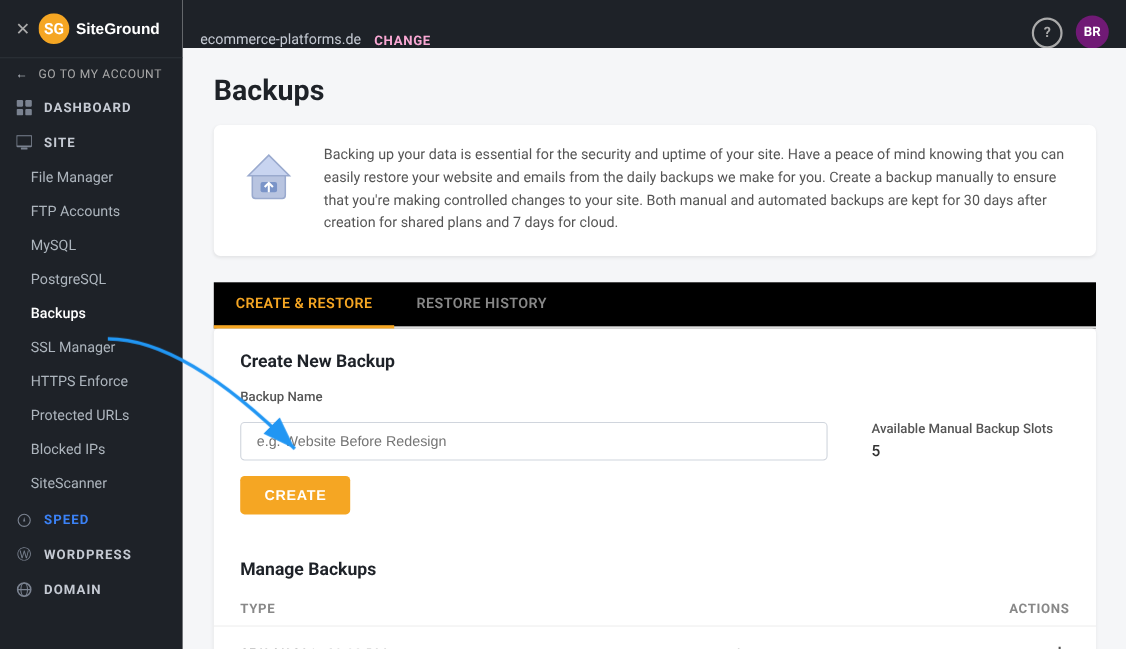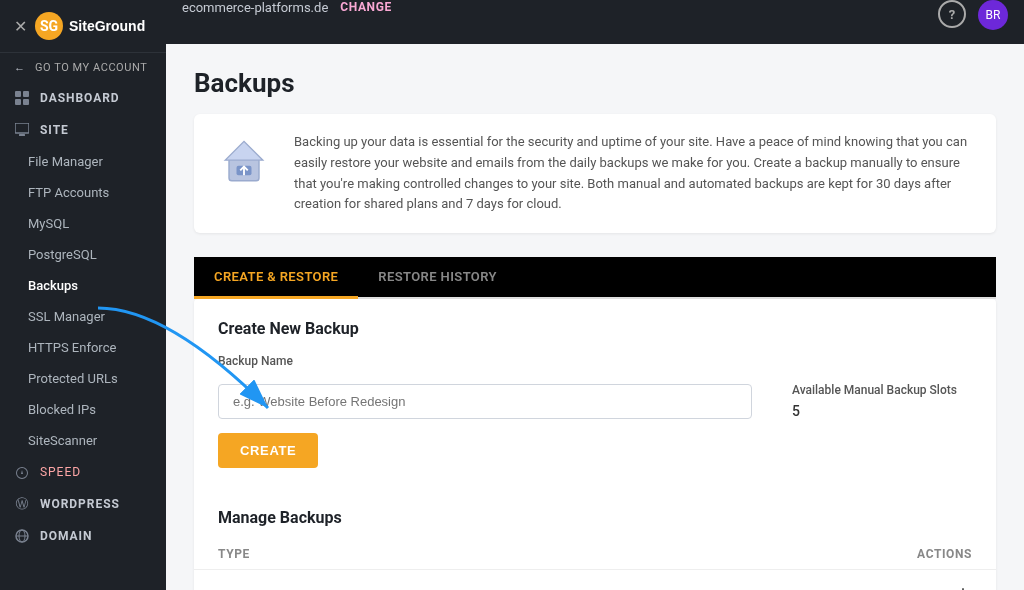--- a/index.html
+++ b/index.html
@@ -9,26 +9,26 @@
     .sidebar { width: 166px; background: #1e2228; color: #fff; display: flex; flex-direction: column; height: 590px; overflow-y: auto; flex-shrink: 0; }
     .sidebar-header { display: flex; align-items: center; padding: 12px 14px; gap: 8px; border-bottom: 1px solid #2d3239; }
     .close-icon { color: #aaa; font-size: 16px; cursor: pointer; }
     .sg-logo { display: flex; align-items: center; gap: 6px; color: #fff; font-weight: 700; font-size: 18px; }
     .nav-item { display: flex; align-items: center; gap: 10px; padding: 8px 14px; font-size: 13px; color: #c5cad3; cursor: pointer; }
     .nav-item.sub { padding-left: 28px; font-size: 13px; color: #adb5bd; }
     .nav-item.sub.active-sub { color: #fff; font-weight: 500; }
     .nav-icon { width: 16px; height: 16px; display: flex; align-items: center; justify-content: center; flex-shrink: 0; }
 
     
-    .topbar { background: #1e2228; display: flex; align-items: flex-start; padding: 0 16px; height: 44px; gap: 12px; flex-shrink: 0; }
+    .topbar { background: #1e2228; display: flex; align-items: flex-end; padding: 0 16px; height: 44px; gap: 12px; flex-shrink: 0; }
     .topbar-domain { color: #c5cad3; font-size: 13px; }
     .topbar-change { color: #f9a8d4; font-size: 12px; font-weight: 700; cursor: pointer; letter-spacing: 0.05em; }
     .topbar-spacer { flex: 1; }
     .topbar-help { width: 28px; height: 28px; border-radius: 50%; border: 2px solid #aaa; display: flex; align-items: center; justify-content: center; color: #aaa; font-size: 13px; font-weight: 700; cursor: pointer; }
-    .topbar-avatar { width: 30px; height: 30px; border-radius: 50%; background: #6d28d9; display: flex; align-items: center; justify-content: center; color: #fff; font-size: 12px; font-weight: 400; cursor: pointer; }
+    .topbar-avatar { width: 30px; height: 30px; border-radius: 50%; background: #701a75; display: flex; align-items: center; justify-content: center; color: #fff; font-size: 12px; font-weight: 700; cursor: pointer; }
 
     
     .main { flex: 1; display: flex; flex-direction: column; overflow: hidden; }
     .main-content { flex: 1; overflow-y: auto; padding: 24px 28px; background: #f5f6f8; }
 
     .page-title { font-size: 26px; font-weight: 700; color: #1e2228; margin-bottom: 16px; }
 
     .info-box { background: #fff; border-radius: 6px; padding: 18px 20px; display: flex; align-items: flex-start; gap: 20px; margin-bottom: 24px; box-shadow: 0 1px 3px rgba(0,0,0,0.07); }
     .info-icon { flex-shrink: 0; }
     .info-icon svg { width: 60px; height: 60px; }
@@ -142,21 +142,21 @@
   <div class="nav-item sub">
     <span>SiteScanner</span>
   </div>
 
   <div class="nav-item">
     <span class="nav-icon">
       <svg width="14" height="14" viewBox="0 0 14 14" fill="#7a8290">
           <path d="M7 2a6 6 0 1 0 0 12A6 6 0 0 0 7 2zm0 1a5 5 0 1 1 0 10A5 5 0 0 1 7 3zm0 2l-1 4h2l-1-4z" fill="#7a8290"></path>
         </svg>
     </span>
-    <span style="font-size:12px; font-weight:400; color:#fca5a5; letter-spacing:0.08em;">SPEED</span>
+    <span style="font-size:12px; font-weight:700; color:#3b82f6; letter-spacing:0.08em;">SPEED</span>
   </div>
 
   <div class="nav-item">
     <span class="nav-icon" style="color:#7a8290; font-size:13px;">Ⓦ</span>
     <span style="font-size:12px; font-weight:700; color:#c5cad3; letter-spacing:0.08em;">WORDPRESS</span>
   </div>
 
   <div class="nav-item">
     <span class="nav-icon">
       <svg width="14" height="14" viewBox="0 0 14 14">

